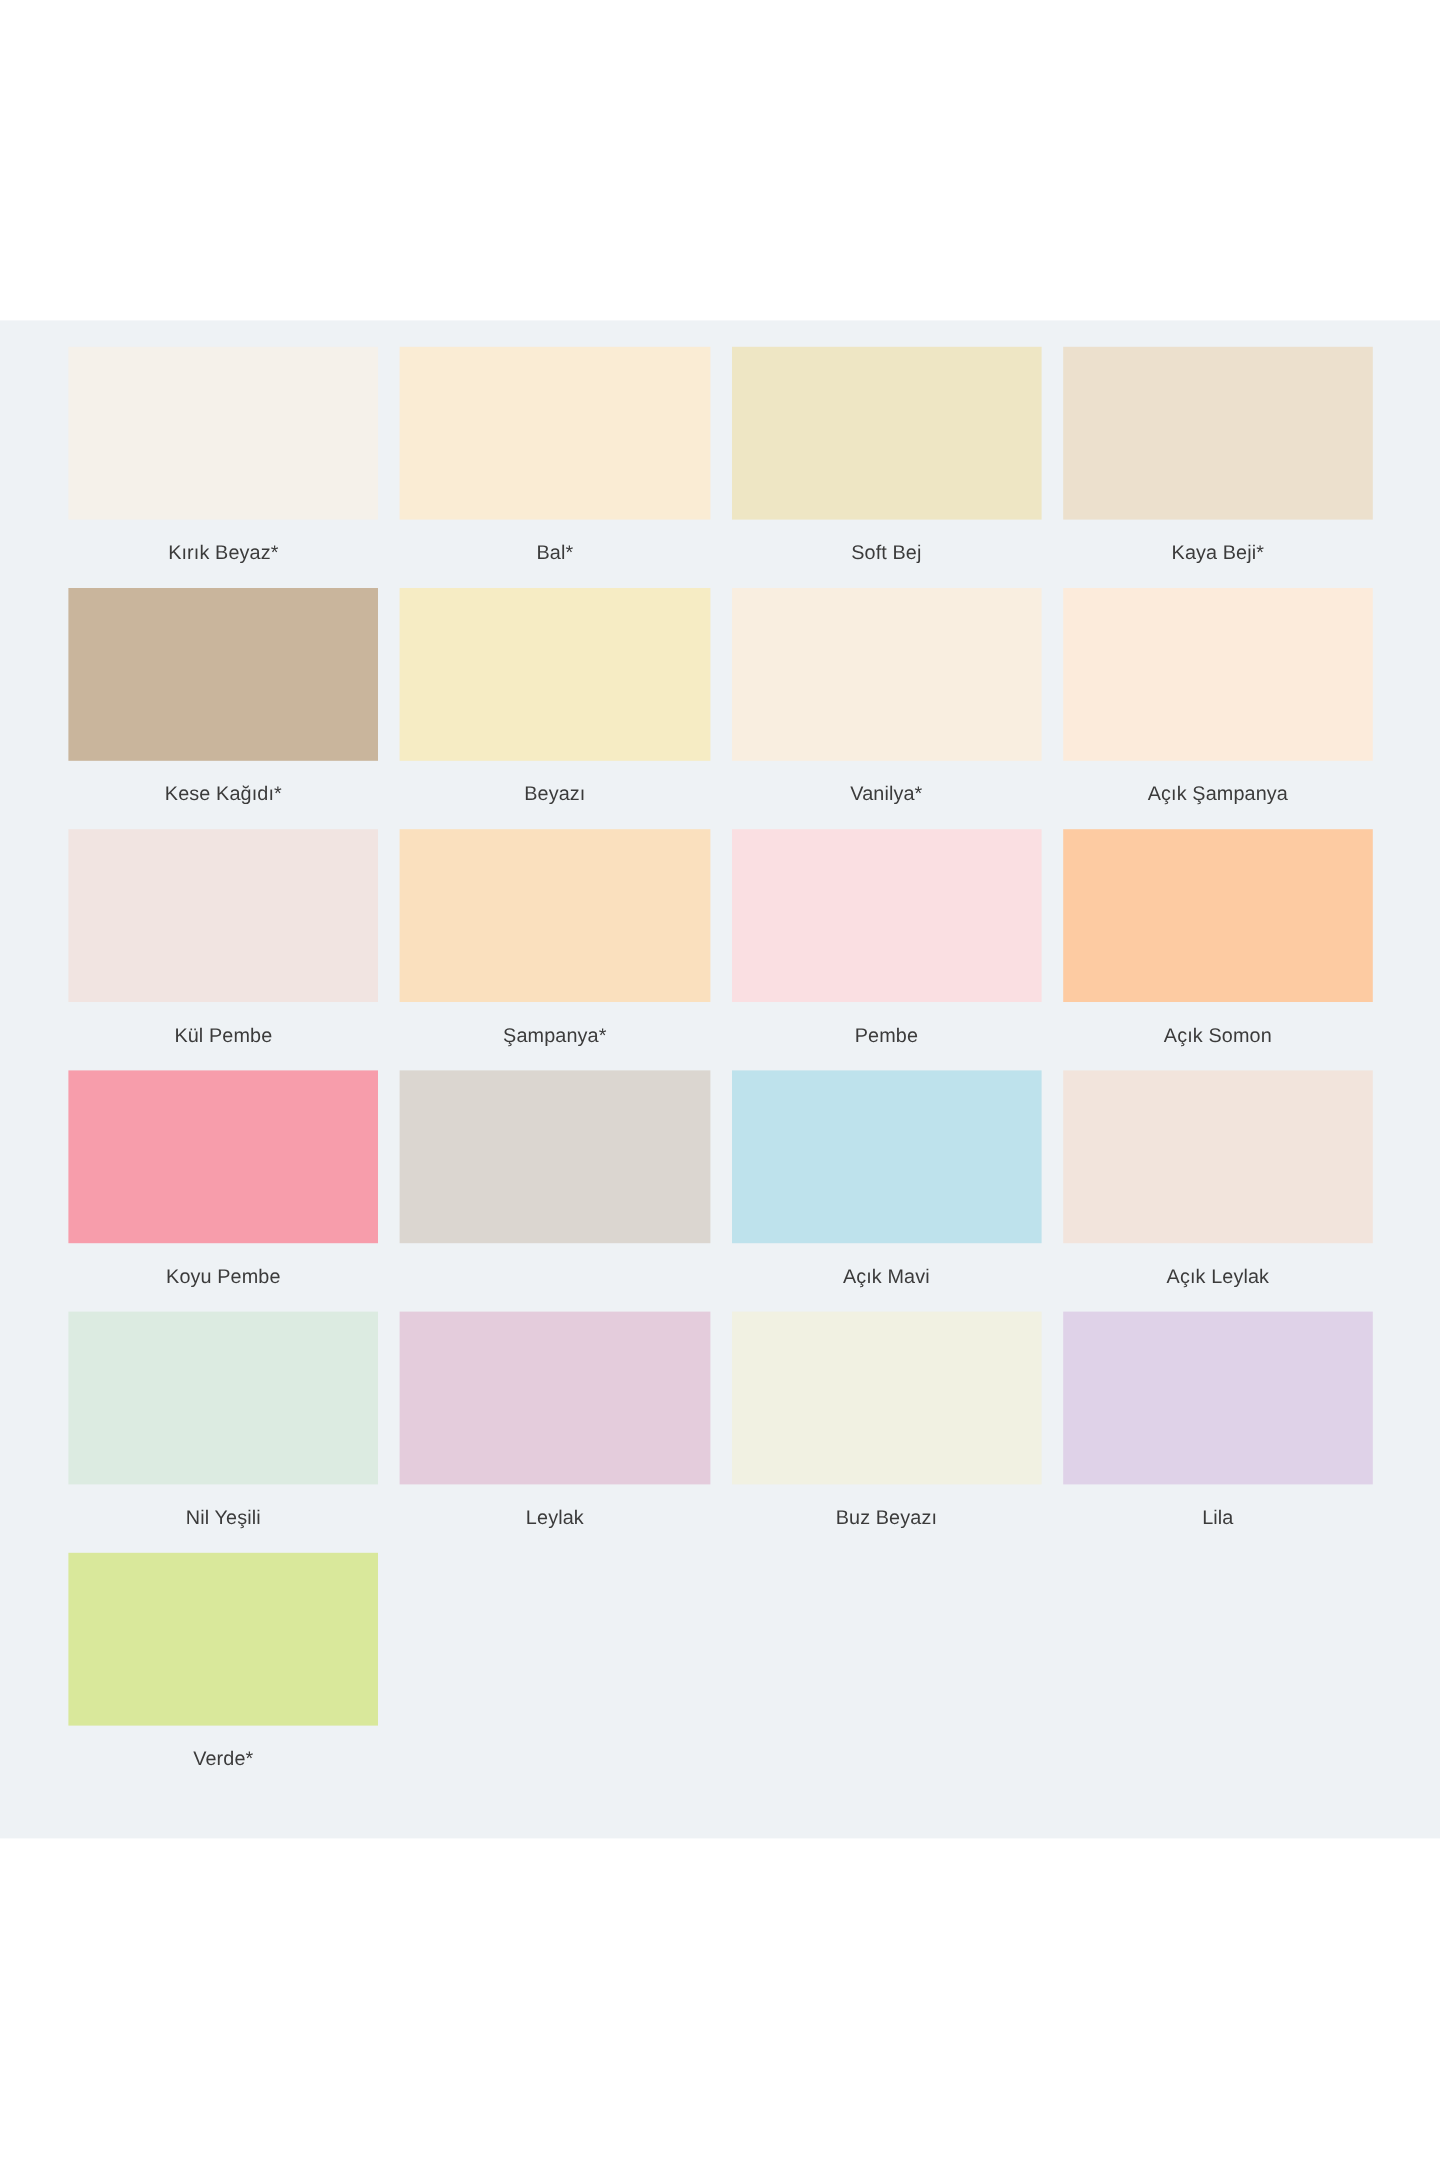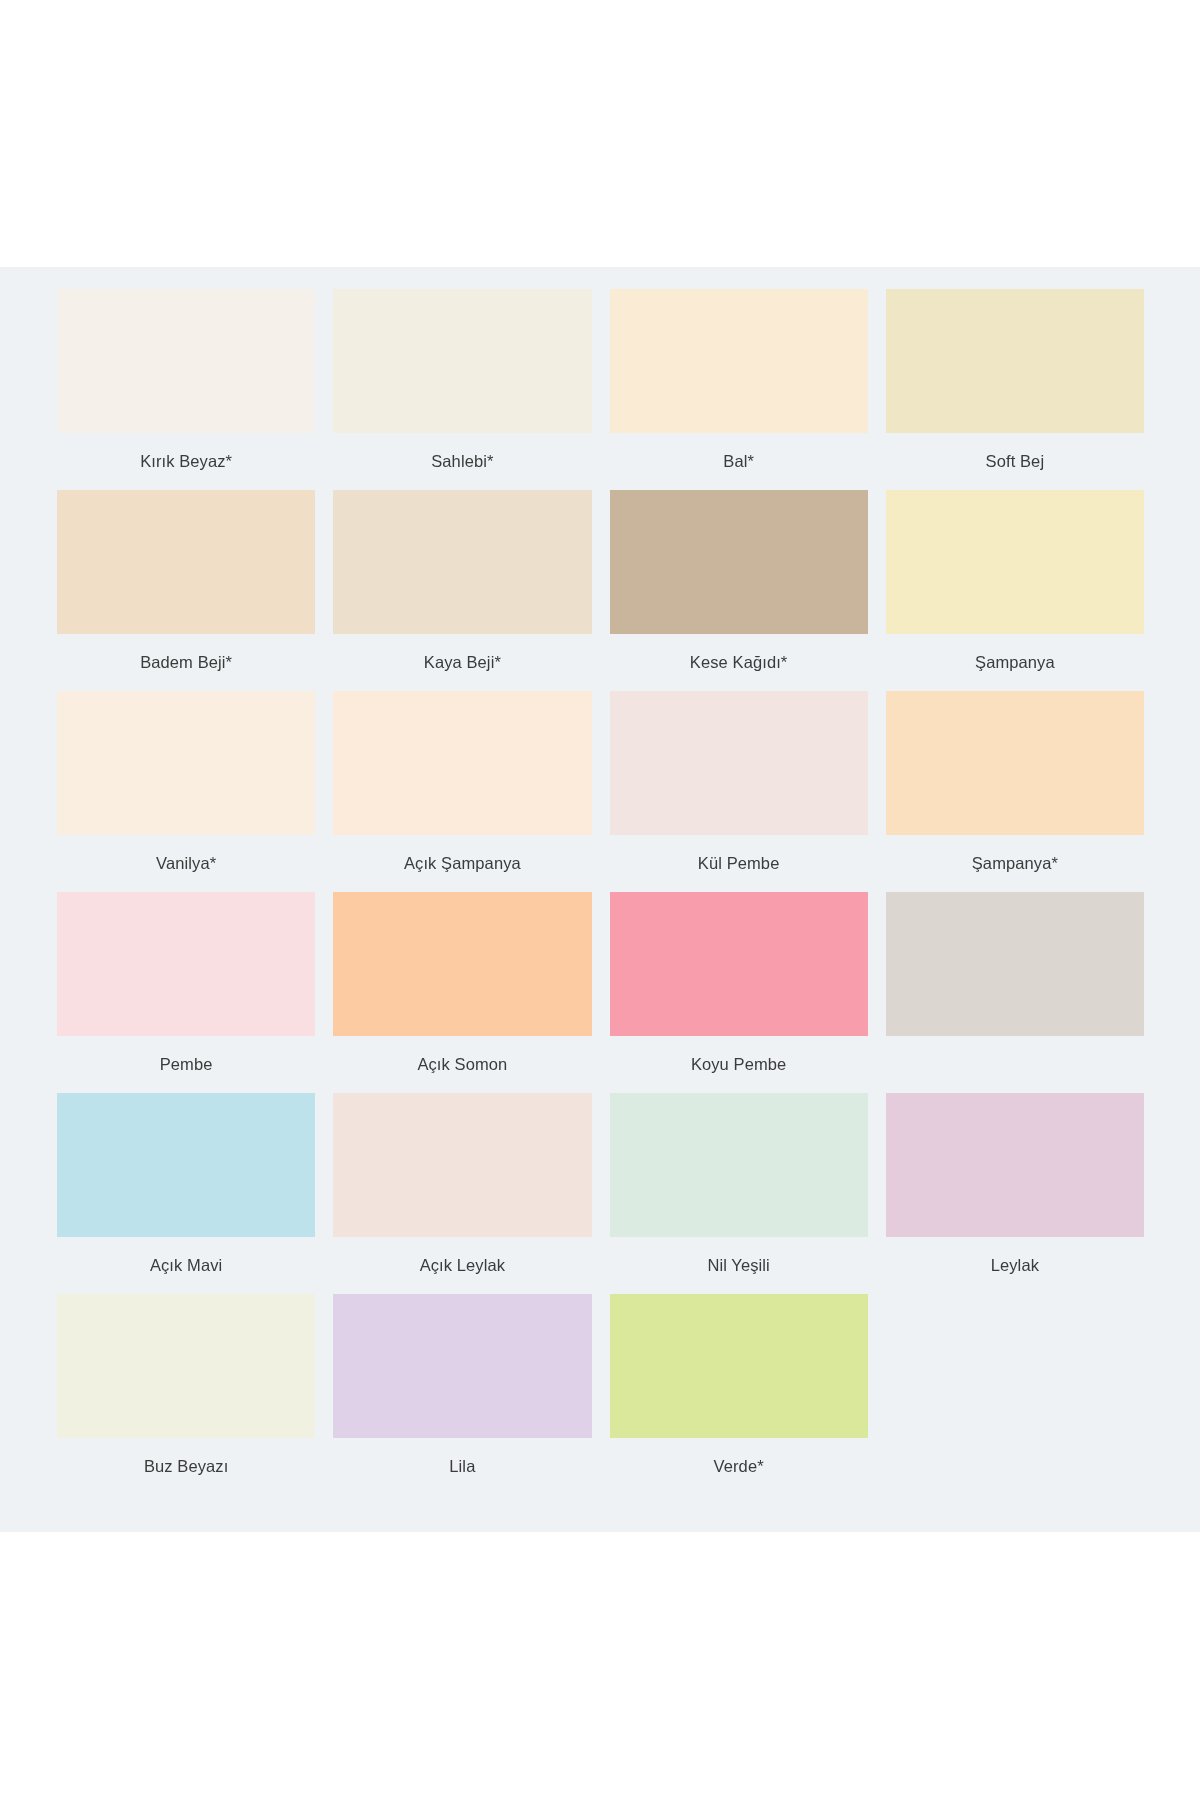--- a/index.html
+++ b/index.html
@@ -59,46 +59,38 @@
 <body>
 
 <div id="page" style="background: rgb(255, 255, 255);">
   <div class="palette-panel" style="background: rgb(238, 242, 245);">
     <div class="swatch-grid">
         <div class="swatch-cell">
           <div class="swatch-chip" style="background: rgb(245, 241, 234);"></div>
           <div class="swatch-label">Kırık Beyaz*</div>
         </div>
         <div class="swatch-cell">
-          <div class="swatch-chip" style="background: rgb(242, 238, 225);"></div>
-          <div class="swatch-label">Sahlebi*</div>
-        </div>
-        <div class="swatch-cell">
           <div class="swatch-chip" style="background: rgb(250, 236, 212);"></div>
           <div class="swatch-label">Bal*</div>
         </div>
         <div class="swatch-cell">
           <div class="swatch-chip" style="background: rgb(238, 230, 196);"></div>
           <div class="swatch-label">Soft Bej</div>
-        </div>
-        <div class="swatch-cell">
-          <div class="swatch-chip" style="background: rgb(240, 223, 198);"></div>
-          <div class="swatch-label">Badem Beji*</div>
         </div>
         <div class="swatch-cell">
           <div class="swatch-chip" style="background: rgb(236, 224, 205);"></div>
           <div class="swatch-label">Kaya Beji*</div>
         </div>
         <div class="swatch-cell">
           <div class="swatch-chip" style="background: rgb(201, 181, 156);"></div>
           <div class="swatch-label">Kese Kağıdı*</div>
         </div>
         <div class="swatch-cell">
           <div class="swatch-chip" style="background: rgb(246, 236, 196);"></div>
-          <div class="swatch-label">Şampanya</div>
+          <div class="swatch-label">Beyazı</div>
         </div>
         <div class="swatch-cell">
           <div class="swatch-chip" style="background: rgb(249, 238, 224);"></div>
           <div class="swatch-label">Vanilya*</div>
         </div>
         <div class="swatch-cell">
           <div class="swatch-chip" style="background: rgb(252, 235, 219);"></div>
           <div class="swatch-label">Açık Şampanya</div>
         </div>
         <div class="swatch-cell">

